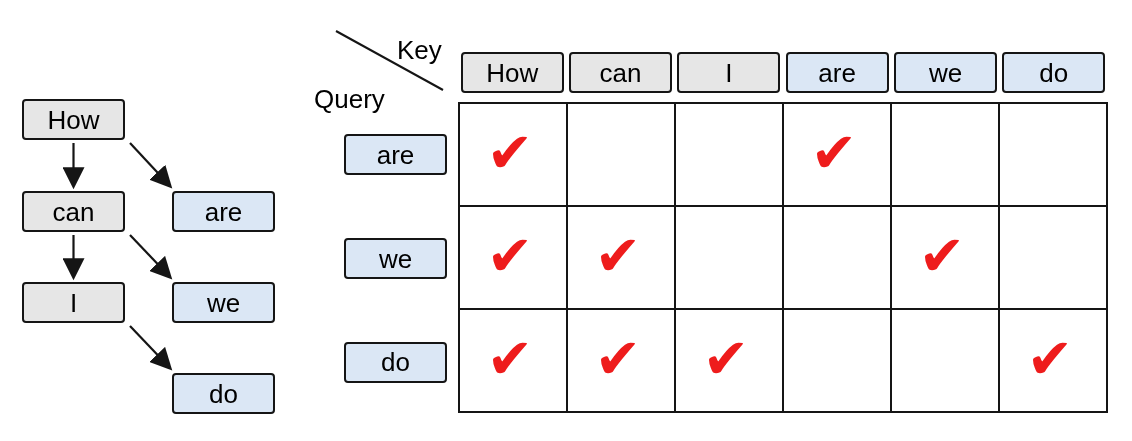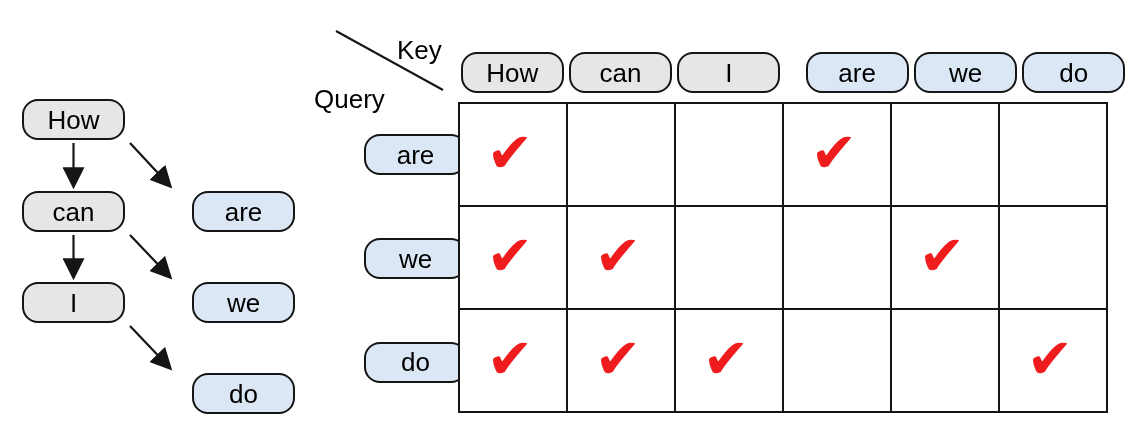--- a/index.html
+++ b/index.html
@@ -23,30 +23,30 @@
     left: 0; top: 0;
     width: 1132px; height: 441px;
     pointer-events: none;
   }
   .node {
     position: absolute;
     width: 103px;
     height: 41px;
     box-sizing: border-box;
     border: 2.5px solid var(--line);
-    border-radius: 16px;
+    border-radius: 4px;
     display: flex;
     align-items: center;
     justify-content: center;
     font-size: 26px;
     color: #000;
     line-height: 1;
   }
   .node.gray { background: var(--gray); }
-  .node.blue { background: var(--blue); margin-left: 20px; }
+  .node.blue { background: var(--blue); }
   .axis-label {
     position: absolute;
     font-size: 26px;
     color: #000;
     white-space: nowrap;
     line-height: 1;
   }
   .grid {
     position: absolute;
     left: 458px;

